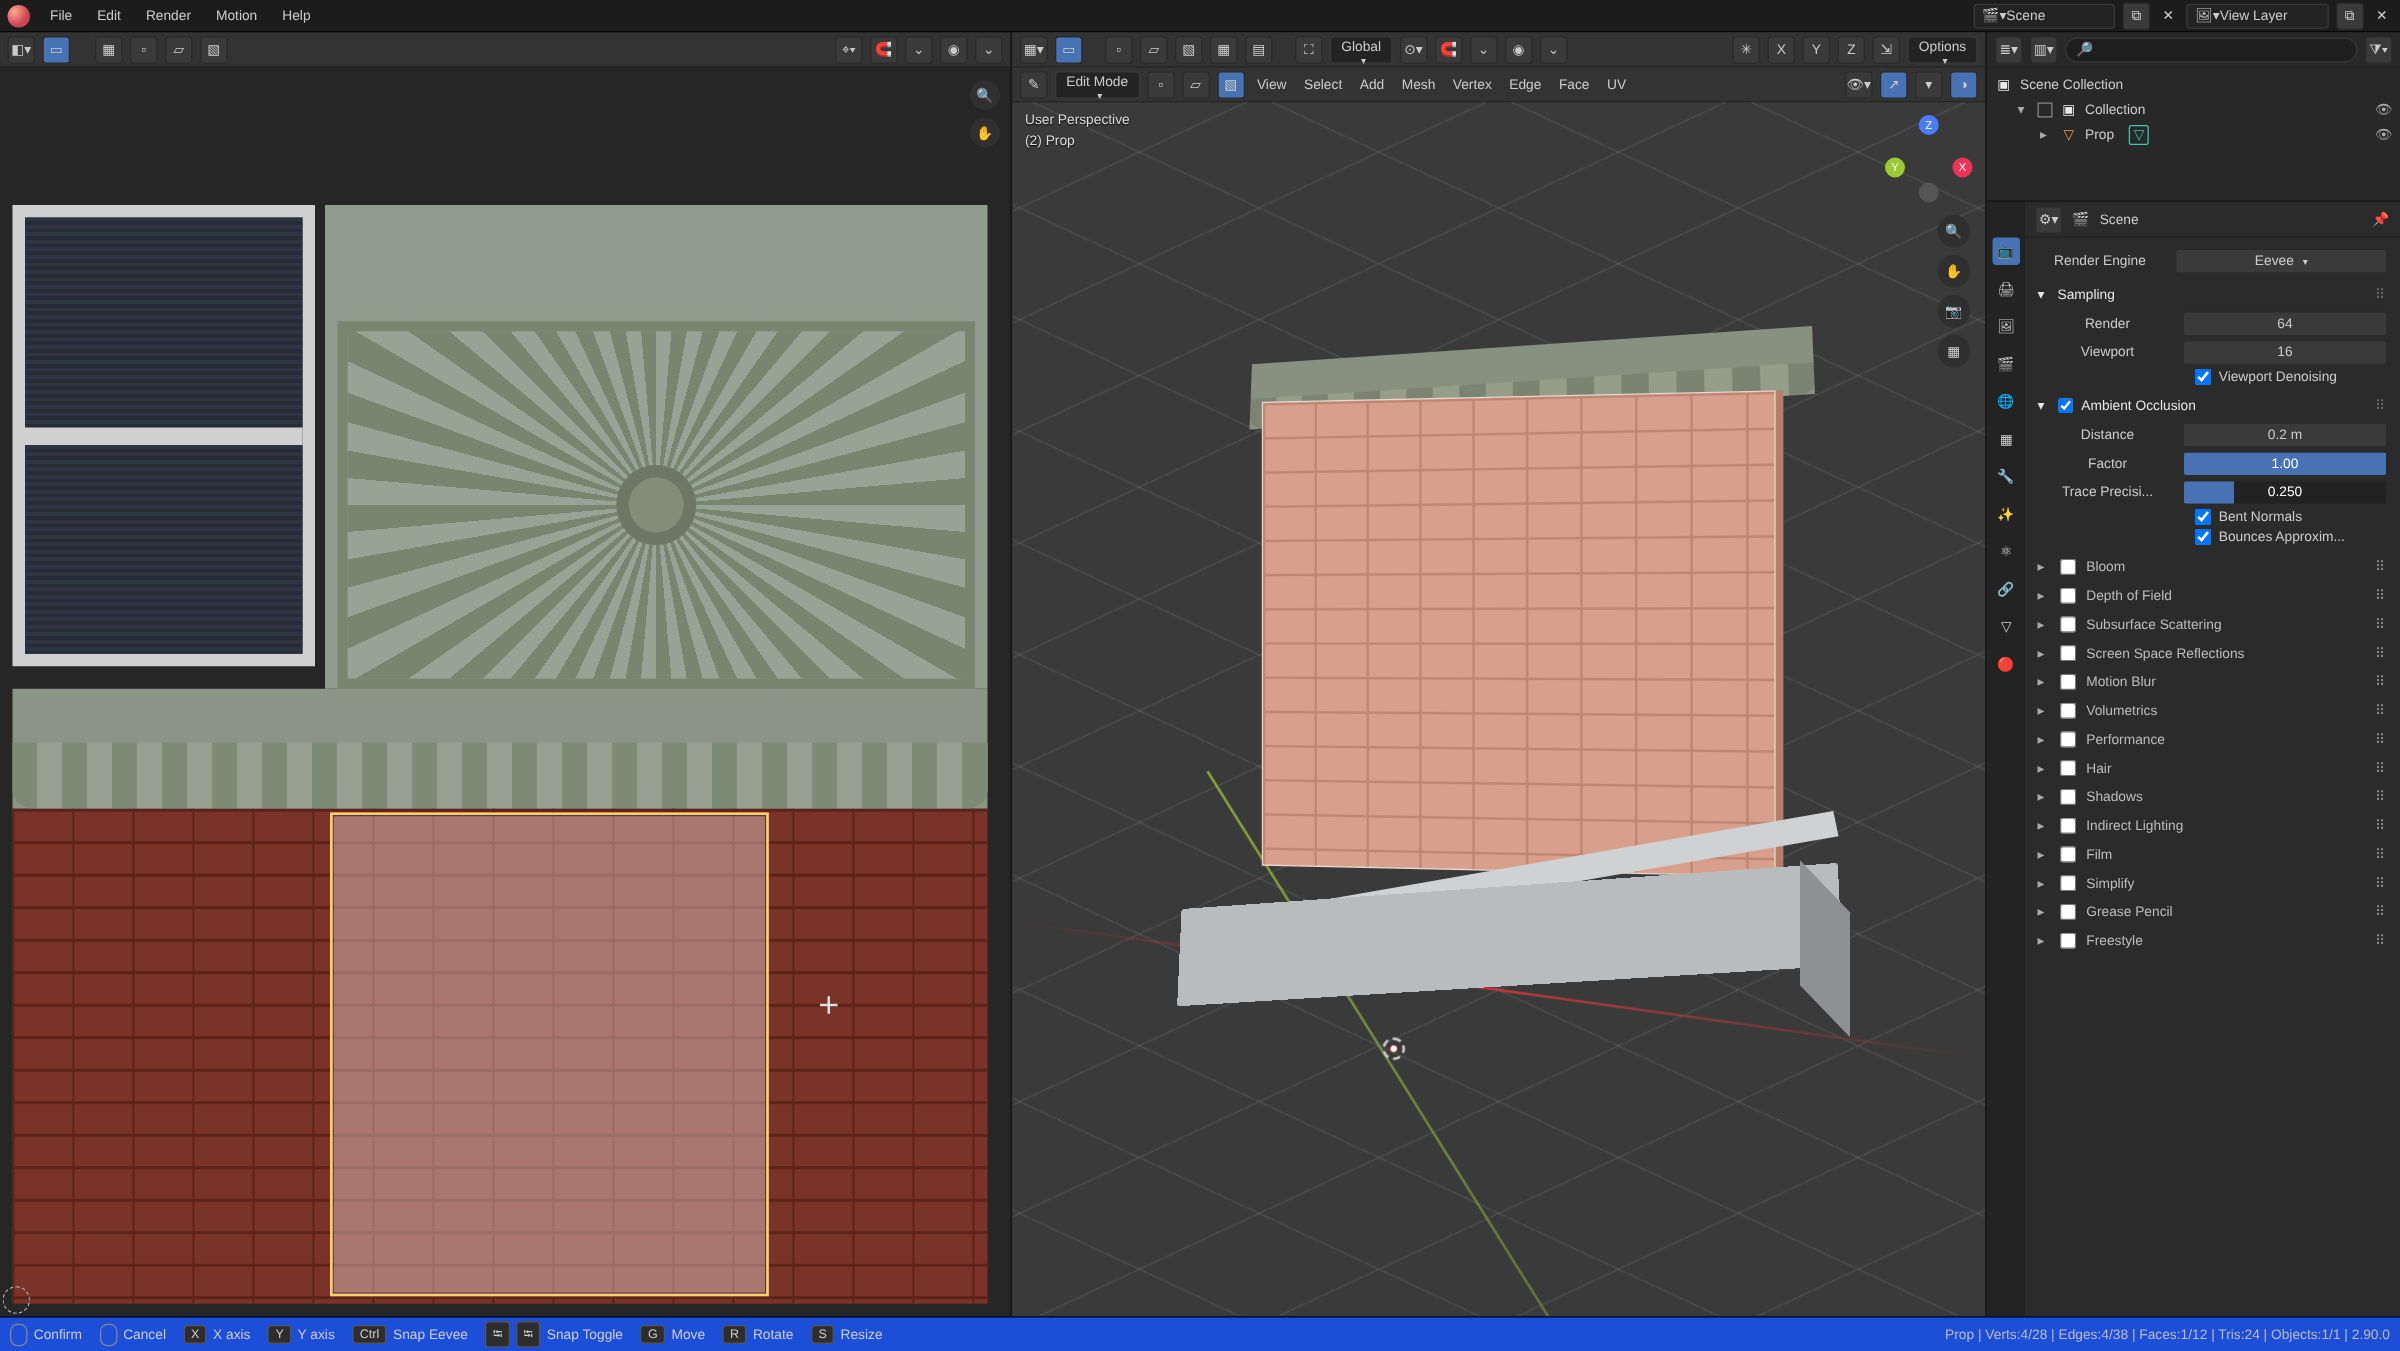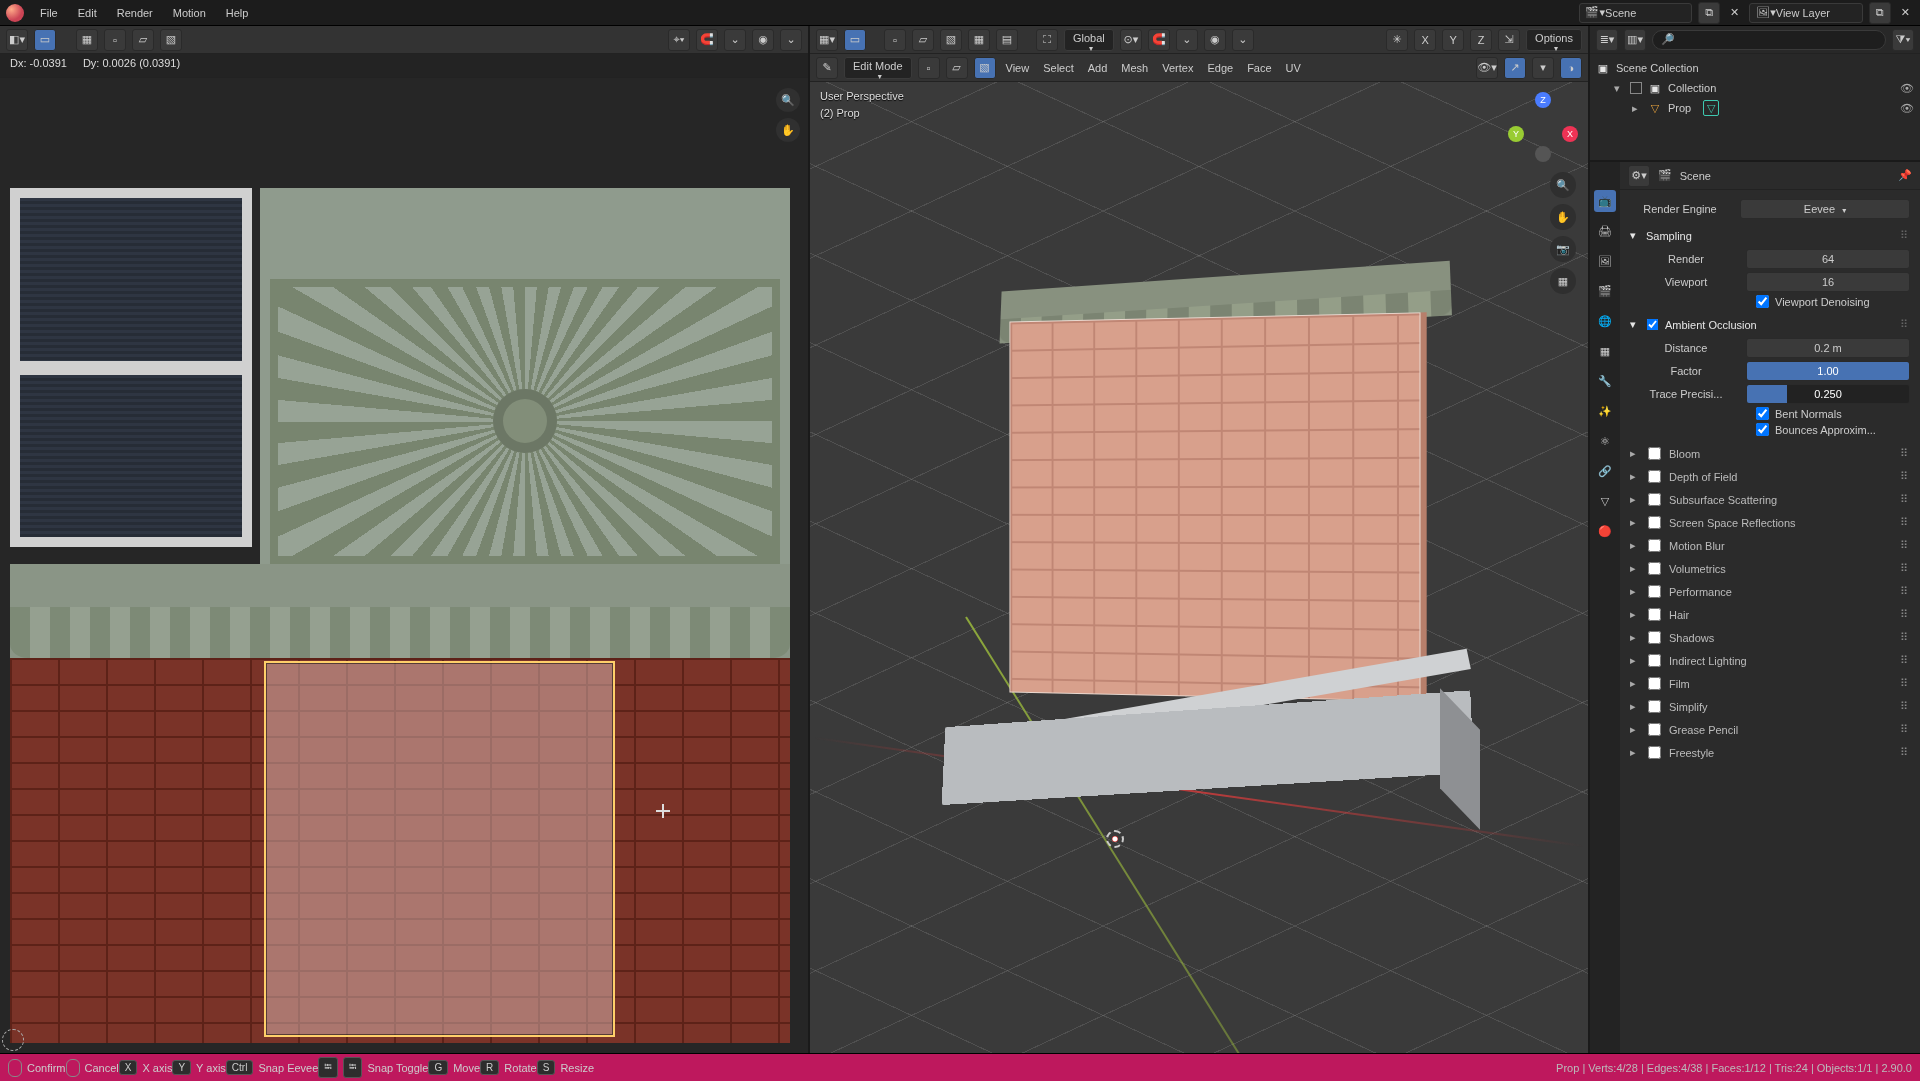--- a/index.html
+++ b/index.html
@@ -132,21 +132,21 @@
 .kv .v { flex:1; background:#3a3a3a; border:1px solid #2a2a2a; border-radius:3px; text-align:center; padding:3px 0; }
 .kv .v.slider { background:linear-gradient(90deg,#4772b3 var(--p,100%), #222 var(--p,100%)); color:#fff; }
 .chkline { display:flex; align-items:center; gap:6px; margin:3px 0 3px 120px; }
 .sect-coll { display:flex; align-items:center; gap:8px; padding:5px 0; color:#bcbcbc; }
 .sect-coll .tri { width:10px; color:#aaa; }
 .sect-coll .dots { margin-left:auto; color:#888; letter-spacing:2px; }
 .pin { margin-left:auto; color:#888; }
 .drag-dots { margin-left:auto; color:#666; letter-spacing:2px; }
 
 
-.status { position:absolute; left:0; right:0; bottom:0; height:28px; background:#be185d; display:flex; align-items:center; padding:0 8px; border-top:1px solid #000; }
+.status { position:absolute; left:0; right:0; bottom:0; height:28px; background:#1d4ed8; display:flex; align-items:center; padding:0 8px; gap:14px; border-top:1px solid #000; }
 .status .key { display:inline-flex; align-items:center; gap:5px; }
 .status .kbd { border:1px solid #555; border-radius:3px; padding:1px 5px; background:#2d2d2d; font-size:10px; }
 .status .mouse { width:14px; height:18px; border:1px solid #888; border-radius:6px; position:relative; }
 .status-right { margin-left:auto; color:#bbb; }
 </style>
 </head>
 <body>
 
 <div class="topbar">
   <div class="logo"></div>
@@ -183,24 +183,20 @@
       <span class="hdr-btn">▦</span>
       <span class="hdr-btn">▫</span>
       <span class="hdr-btn">▱</span>
       <span class="hdr-btn">▧</span>
       <span class="spacer"></span>
       <span class="hdr-btn">⌖▾</span>
       <span class="hdr-btn">🧲</span>
       <span class="hdr-btn">⌄</span>
       <span class="hdr-btn">◉</span>
       <span class="hdr-btn">⌄</span>
-    </div>
-    <div class="uv-status">
-      <span>Dx: -0.0391</span>
-      <span>Dy: 0.0026 (0.0391)</span>
     </div>
     <div class="uv-canvas">
       <div class="uv-nav-btn" style="top:10px">🔍</div>
       <div class="uv-nav-btn" style="top:40px">✋</div>
       <div class="uv-img">
         <div class="uv-top-left">
           <div class="pane"></div>
             <div class="bar"></div>
             <div class="pane"></div>
         </div>

